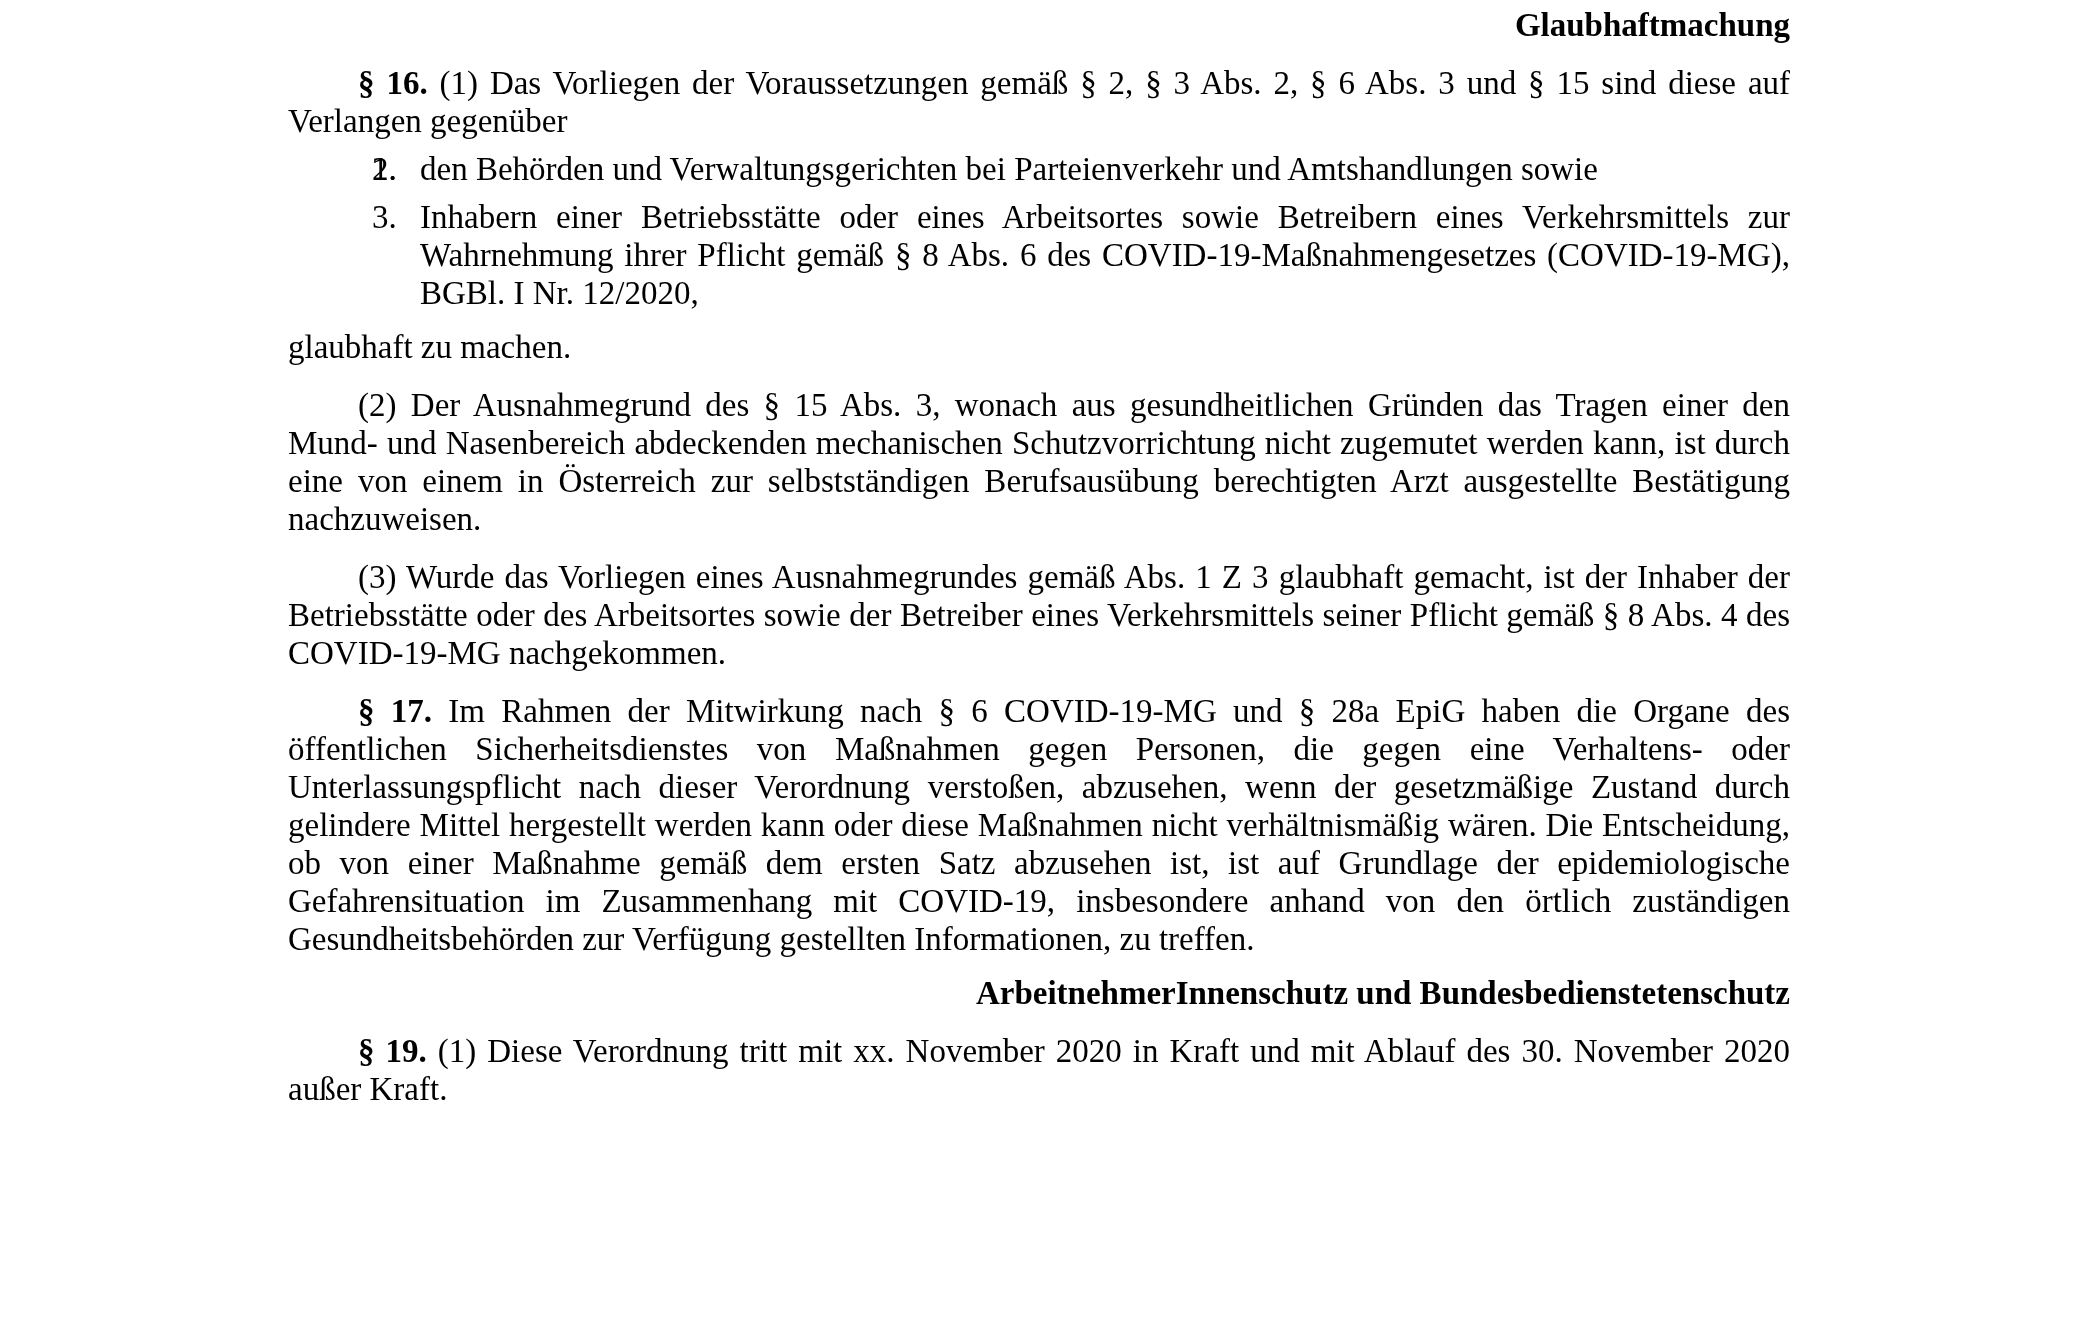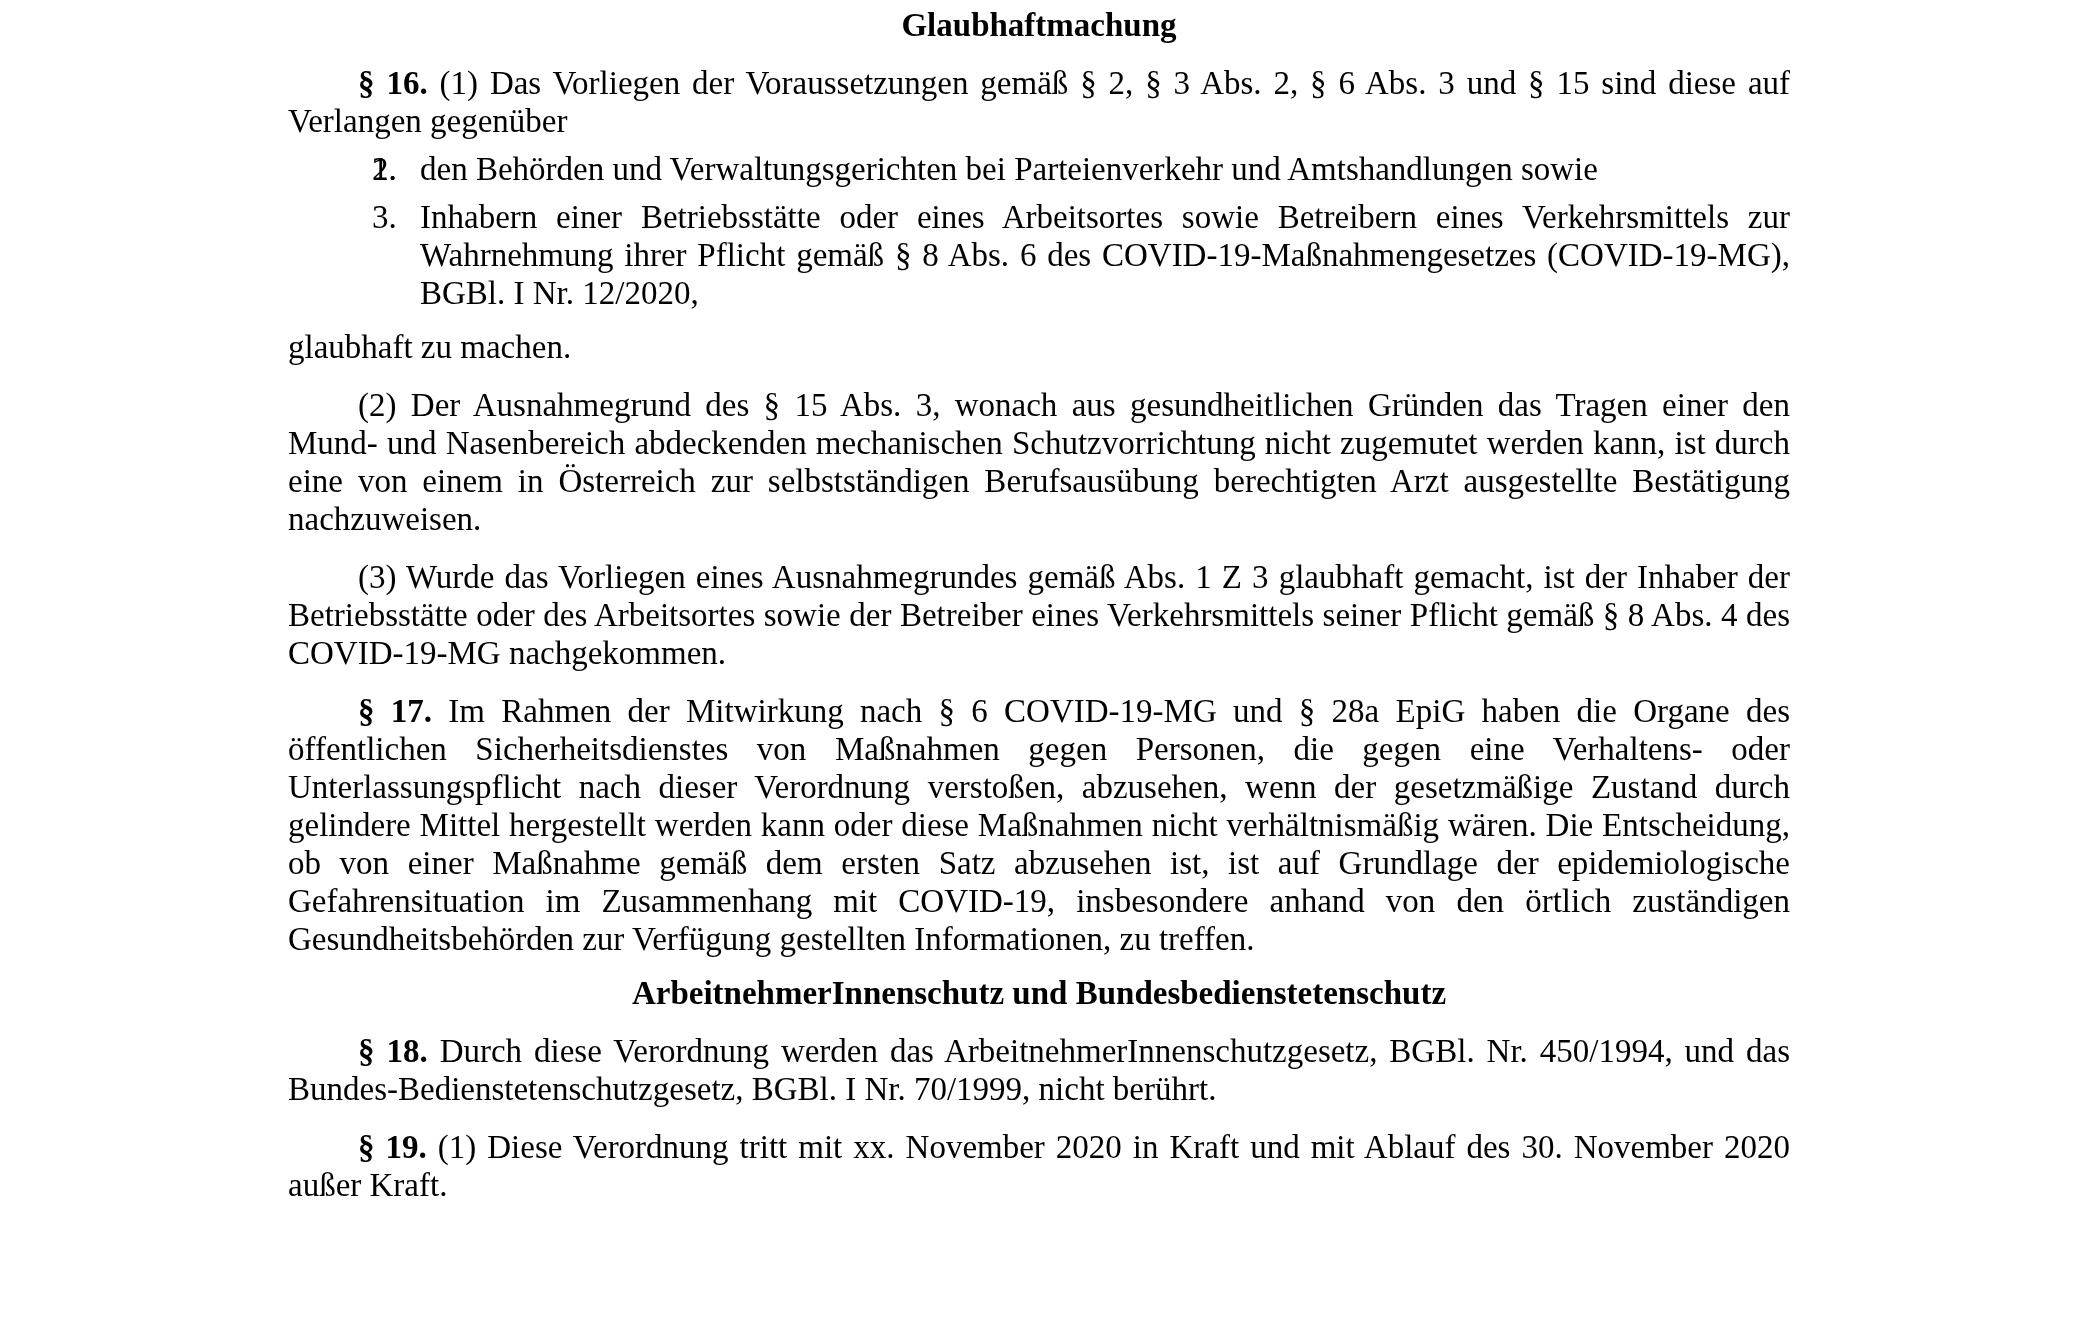--- a/index.html
+++ b/index.html
@@ -15,21 +15,21 @@
     left: 288px;
     width: 1502px;
     color: #000000;
     font-family: "Liberation Serif", "DejaVu Serif", serif;
     font-size: 33px;
     line-height: 38px;
   }
   .doc-heading {
     font-size: 33px;
     font-weight: bold;
-    text-align: center;
+    text-align: right;
     margin: 16px 0 14px 0;
   }
   .doc-heading.first { margin-top: 0; }
   .para {
     text-align: justify;
     margin-top: 20px;
   }
   .indent { text-indent: 70px; }
   .flush  { text-indent: 0; margin-top: 16px; }
   .lead   { font-weight: bold; }
@@ -75,18 +75,17 @@
 
   <p class="para indent">(2) Der Ausnahmegrund des § 15 Abs. 3, wonach aus gesundheitlichen Gründen das Tragen einer den Mund- und Nasenbereich abdeckenden mechanischen Schutzvorrichtung nicht zugemutet werden kann, ist durch eine von einem in Österreich zur selbstständigen Berufsausübung berechtigten Arzt ausgestellte Bestätigung nachzuweisen.</p>
 
   <p class="para indent">(3) Wurde das Vorliegen eines Ausnahmegrundes gemäß Abs. 1 Z 3 glaubhaft gemacht, ist der Inhaber der Betriebsstätte oder des Arbeitsortes sowie der Betreiber eines Verkehrsmittels seiner Pflicht gemäß § 8 Abs. 4 des COVID-19-MG nachgekommen.</p>
 
 
   <p class="para indent"><b class="lead">§ 17.</b> <span>Im Rahmen der Mitwirkung nach § 6 COVID-19-MG und § 28a EpiG haben die Organe des öffentlichen Sicherheitsdienstes von Maßnahmen gegen Personen, die gegen eine Verhaltens- oder Unterlassungspflicht nach dieser Verordnung verstoßen, abzusehen, wenn der gesetzmäßige Zustand durch gelindere Mittel hergestellt werden kann oder diese Maßnahmen nicht verhältnismäßig wären. Die Entscheidung, ob von einer Maßnahme gemäß dem ersten Satz abzusehen ist, ist auf Grundlage der epidemiologische Gefahrensituation im Zusammenhang mit COVID-19, insbesondere anhand von den örtlich zuständigen Gesundheitsbehörden zur Verfügung gestellten Informationen, zu treffen.</span></p>
 
   <h2 class="doc-heading">ArbeitnehmerInnenschutz und Bundesbedienstetenschutz</h2>
 
-  <p class="para indent"><b class="lead">§ 18.</b> <span>Durch diese Verordnung werden das ArbeitnehmerInnenschutzgesetz, BGBl. Nr. 450/1994, und das Bundes-Bedienstetenschutzgesetz, BGBl. I Nr. 70/1999, nicht berührt.</span></p>
 
 
   <p class="para indent"><b class="lead">§ 19.</b> <span>(1) Diese Verordnung tritt mit xx. November 2020 in Kraft und mit Ablauf des 30. November 2020 außer Kraft.</span></p>
 
 </div>
 
 </body></html>

